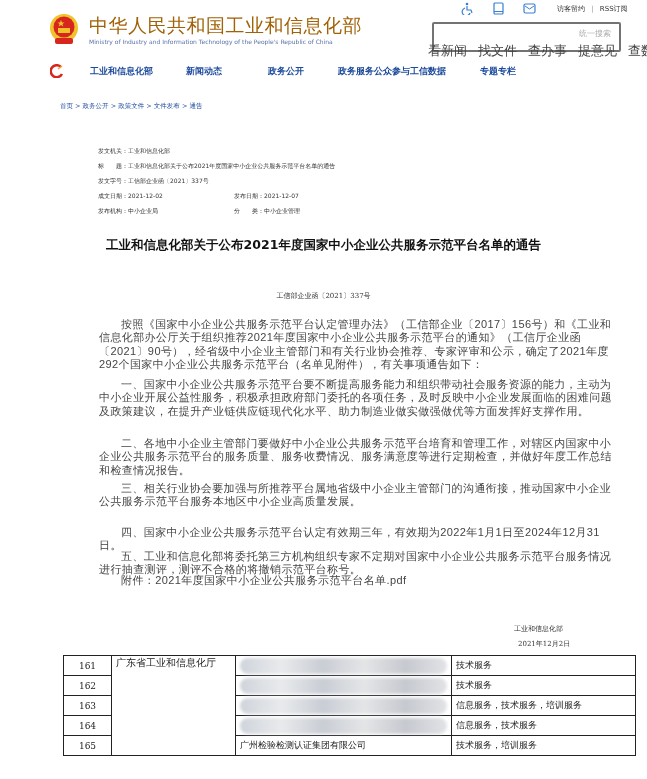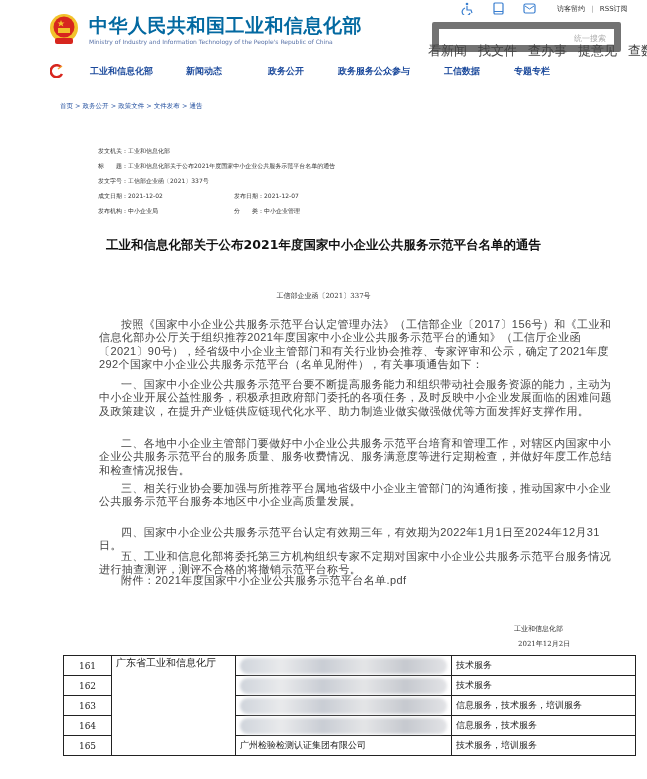--- a/index.html
+++ b/index.html
@@ -1,24 +1,24 @@
 <!DOCTYPE html>
 <html><head>
 <meta charset="utf-8">
 <style>
 *{box-sizing:border-box;margin:0;padding:0}
 body{width:647px;height:779px;background:#fff;font-family:"DejaVu Sans","Liberation Sans",sans-serif;color:#333;position:relative;overflow:hidden}
 .abs{position:absolute}
 .emblem{left:48px;top:13px;width:32px;height:34px}
-.site-title{left:89px;top:13px;font-size:19px;font-weight:bold;color:#0369a1;letter-spacing:0.5px;white-space:nowrap}
+.site-title{left:89px;top:13px;font-size:19px;font-weight:normal;color:#a16207;letter-spacing:0.5px;white-space:nowrap}
 .site-sub{left:89px;top:38px;font-size:6px;color:#5a73a8;white-space:nowrap}
 .ticons{left:461px;top:2px;display:flex;gap:18px}
 .ticon{width:13px;height:13px}
 .toplinks{left:557px;top:4px;font-size:7px;color:#333;white-space:nowrap}
-.search{left:432px;top:22px;width:189px;height:30px;border:7px solid #737373;border-radius:2px;font-size:8px;color:#aaa;text-align:right;padding:4px 8px}
+.search{left:432px;top:22px;width:189px;height:30px;border:2px solid #737373;border-radius:2px;font-size:8px;color:#aaa;text-align:right;padding:4px 8px}
 .quick{left:428px;top:42px;display:flex;gap:11px;font-size:13px;color:#444;white-space:nowrap}
 .nav{left:50px;top:64px;display:flex;align-items:center;font-size:9px;font-weight:bold;color:#1c4a9c;white-space:nowrap}
 .nav .logo{width:14px;height:14px;margin-right:26px}
 .nav span.item{display:inline-block}
 .crumb{left:60px;top:102px;font-size:6.5px;color:#1c4a9c;white-space:nowrap}
 .meta{left:98px;top:143px;font-size:6px;color:#333;line-height:15px}
 .meta .row{display:flex;white-space:nowrap}
 .meta .c2{position:absolute;left:136px}
 .doc-title{left:0;width:647px;top:237px;text-align:center;font-size:12.5px;font-weight:bold;color:#111;font-family:"DejaVu Sans",sans-serif}
 .docno{left:0;width:647px;top:291px;text-align:center;font-size:7px;font-family:"DejaVu Serif",serif;color:#333}
@@ -76,21 +76,21 @@
 
 <div class="abs nav">
   <svg class="logo" viewBox="0 0 14 14">
       <path d="M11 3A6 6 0 1 0 12 10" stroke="#d7261e" stroke-width="2.5" fill="none"></path>
       <path d="M8 5l4-3" stroke="#f2a22b" stroke-width="1.5"></path>
     </svg>
   <span class="item" style="margin-right:33px">工业和信息化部</span>
   <span class="item" style="margin-right:46px">新闻动态</span>
   <span class="item" style="margin-right:34px">政务公开</span>
   <span class="item" style="">政务服务</span>
-  <span class="item" style="margin-right:34px">公众参与</span>
+  <span class="item" style="">公众参与</span>
   <span class="item" style="margin-right:34px">工信数据</span>
   <span class="item">专题专栏</span>
 </div>
 
 <div class="abs crumb">
   <span>首页</span>
   <span>&gt;</span>
   <span>政务公开</span>
   <span>&gt;</span>
   <span>政策文件</span>

